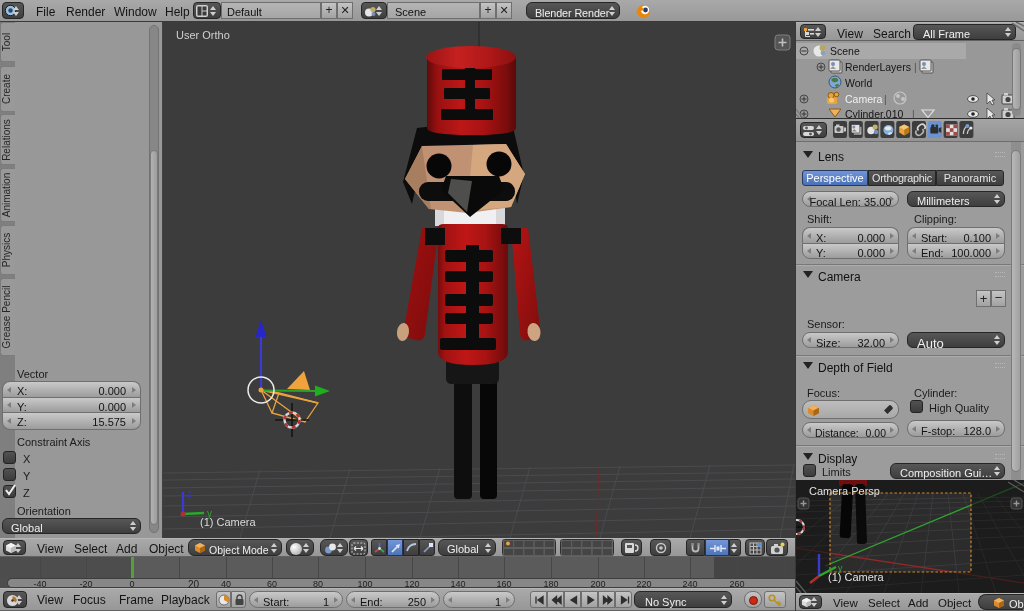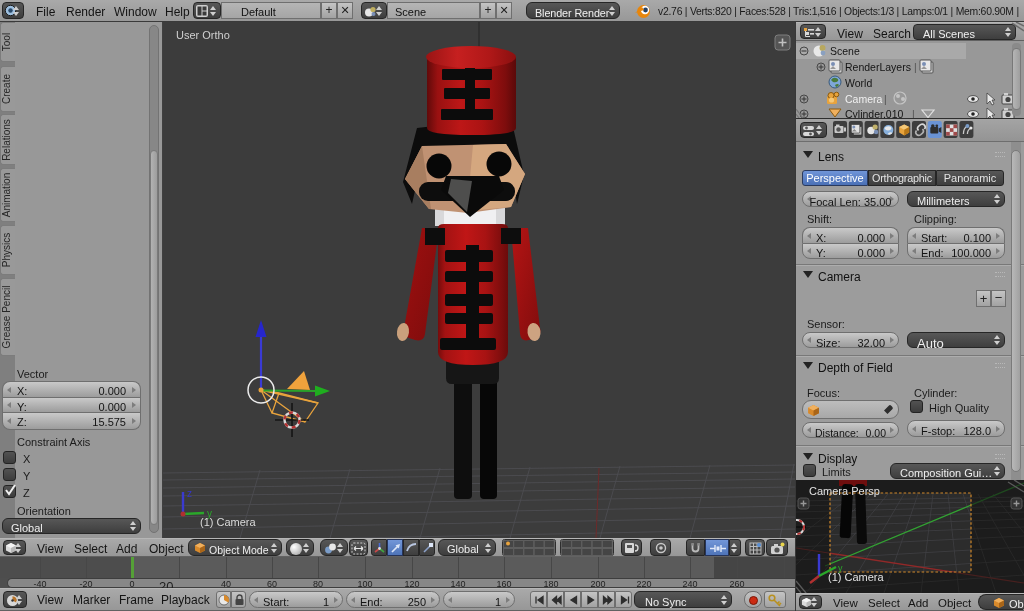--- a/index.html
+++ b/index.html
@@ -38,21 +38,21 @@
 <div class="abs db" style="left:193px;top:2px;width:28px;height:17px">
  <svg width="12" height="12" style="position:absolute;left:2px;top:2px" viewBox="0 0 12 12">
         <rect x="0" y="0" width="12" height="12" rx="2" fill="#cfcfcf"></rect>
         <rect x="1.5" y="1.5" width="4" height="9" fill="#3a3a3a"></rect>
         <rect x="6.5" y="1.5" width="4" height="4" fill="#3a3a3a"></rect>
         <rect x="6.5" y="6.5" width="4" height="4" fill="#3a3a3a"></rect>
       </svg>
  <span class="spin"></span>
     </div>
 <div class="abs lb" style="left:221px;top:2px;width:100px;height:17px;border-radius:0;background:linear-gradient(#b5b5b5,#a5a5a5)">
-      <span style="position:absolute;left:19px;top:3px;font-size:11px;color:#111">Default</span>
+      <span style="position:absolute;left:5px;top:3px;font-size:11px;color:#111">Default</span>
     </div>
 <div class="abs lb" style="left:321px;top:2px;width:16px;height:17px;font-size:12px;text-align:center;line-height:15px;color:#222">+</div>
 <div class="abs lb" style="left:337px;top:2px;width:16px;height:17px;font-size:11px;text-align:center;line-height:15px;color:#222">✕</div>
 <div class="abs db" style="left:361px;top:2px;width:26px;height:17px">
  <svg width="13" height="13" style="position:absolute;left:2px;top:1.5px" viewBox="0 0 13 13">
         <circle cx="5" cy="7.5" r="4" fill="#e6e6e6"></circle>
         <circle cx="9" cy="4.5" r="2.6" fill="#bfae5f"></circle>
         <circle cx="9.5" cy="9" r="2" fill="#7a8fb5"></circle>
       </svg>
  <span class="spin"></span>
@@ -65,21 +65,20 @@
 <div class="abs db ddr" style="left:526px;top:2px;width:94px;height:17px">
       <span style="position:absolute;left:8px;top:3.5px;font-size:10.8px;letter-spacing:-0.1px;color:#f0f0f0">Blender Render</span>
       <span class="spin"></span>
     </div>
 <svg class="abs" style="left:634px;top:3px" width="17" height="16" viewBox="0 0 17 16">
       <circle cx="9.5" cy="8.5" r="6.5" fill="#e8860c"></circle>
       <circle cx="11" cy="7" r="4.2" fill="#fff"></circle>
       <circle cx="11.5" cy="7" r="2.4" fill="#274164"></circle>
       <path d="M1 10 L8 4 L10 7 Z" fill="#e8860c"></path>
     </svg>
-<div class="abs" style="left:658px;top:6px;font-size:10.4px;letter-spacing:-0.25px;color:#1a1a1a;white-space:nowrap">v2.76 | Verts:820 | Faces:528 | Tris:1,516 | Objects:1/3 | Lamps:0/1 | Mem:60.90M |</div>
 
 <div class="abs" style="left:0;top:22px;width:163px;height:516px;background:#989898;border-right:1px solid #404040"></div>
 <div class="abs" style="left:0;top:22px;width:15px;height:516px;background:#7f7f7f"></div>
 <div class="abs" style="left:149px;top:25px;width:10px;height:508px;background:#878787;border:1px solid #737373;border-radius:5px"></div>
 <div class="abs" style="left:150px;top:150px;width:8px;height:375px;background:linear-gradient(90deg,#b2b2b2,#9d9d9d);border-radius:4px;border:1px solid #7a7a7a"></div>
 <div class="abs" style="left:0;top:22px;width:15px;height:40px;background:#999999;border-radius:3px 0 0 3px;border:1px solid #7c7c7c;border-right:none"></div>
 <div class="abs" style="left:-29px;top:36px;width:72px;height:12px;transform:rotate(-90deg);font-size:10px;color:#262626;text-align:center;line-height:12px">Tool</div>
 <div class="abs" style="left:0;top:66px;width:15px;height:46px;background:#999999;border-radius:3px 0 0 3px;border:1px solid #7c7c7c;border-right:none"></div>
 <div class="abs" style="left:-29px;top:83px;width:72px;height:12px;transform:rotate(-90deg);font-size:10px;color:#262626;text-align:center;line-height:12px">Create</div>
 <div class="abs" style="left:0;top:114px;width:15px;height:51px;background:#999999;border-radius:3px 0 0 3px;border:1px solid #7c7c7c;border-right:none"></div>
@@ -430,21 +429,21 @@
 <div class="abs" style="left:644px;top:557px;width:1px;height:21px;background:#474747"></div>
 <div class="abs" style="left:690px;top:557px;width:1px;height:21px;background:#474747"></div>
 <div class="abs" style="left:737px;top:557px;width:1px;height:21px;background:#474747"></div>
 <div class="abs" style="left:784px;top:557px;width:1px;height:21px;background:#474747"></div>
 <div class="abs" style="left:131px;top:557px;width:2.5px;height:21px;background:#55a037"></div>
 <div class="abs" style="left:0;top:578px;width:795px;height:10px;background:#4e4e4e"></div>
 <div class="abs" style="left:7px;top:578px;width:788px;height:10px;background:#878787;border-radius:5px 0 0 5px;border:1px solid #3e3e3e;border-right:none"></div>
 <div class="abs" style="left:20px;top:579px;width:40px;text-align:center;font-size:9px;color:#1f1f1f">-40</div>
 <div class="abs" style="left:66px;top:579px;width:40px;text-align:center;font-size:9px;color:#1f1f1f">-20</div>
 <div class="abs" style="left:112px;top:579px;width:40px;text-align:center;font-size:9px;color:#1f1f1f">0</div>
-<div class="abs" style="left:159px;top:579px;width:40px;text-align:left;font-size:13px;color:#1f1f1f">20</div>
+<div class="abs" style="left:159px;top:579px;width:40px;text-align:right;font-size:10px;color:#1f1f1f">20</div>
 <div class="abs" style="left:206px;top:579px;width:40px;text-align:center;font-size:9px;color:#1f1f1f">40</div>
 <div class="abs" style="left:252px;top:579px;width:40px;text-align:center;font-size:9px;color:#1f1f1f">60</div>
 <div class="abs" style="left:298px;top:579px;width:40px;text-align:center;font-size:9px;color:#1f1f1f">80</div>
 <div class="abs" style="left:345px;top:579px;width:40px;text-align:center;font-size:9px;color:#1f1f1f">100</div>
 <div class="abs" style="left:392px;top:579px;width:40px;text-align:center;font-size:9px;color:#1f1f1f">120</div>
 <div class="abs" style="left:438px;top:579px;width:40px;text-align:center;font-size:9px;color:#1f1f1f">140</div>
 <div class="abs" style="left:484px;top:579px;width:40px;text-align:center;font-size:9px;color:#1f1f1f">160</div>
 <div class="abs" style="left:531px;top:579px;width:40px;text-align:center;font-size:9px;color:#1f1f1f">180</div>
 <div class="abs" style="left:578px;top:579px;width:40px;text-align:center;font-size:9px;color:#1f1f1f">200</div>
 <div class="abs" style="left:624px;top:579px;width:40px;text-align:center;font-size:9px;color:#1f1f1f">220</div>
@@ -454,21 +453,21 @@
 <div class="abs hdr" style="left:0;top:588px;width:795px;height:23px"></div>
 <div class="abs db" style="left:3px;top:591px;width:24px;height:17px">
  <svg width="13" height="13" style="position:absolute;left:1.5px;top:2px" viewBox="0 0 13 13">
         <circle cx="6.5" cy="6.5" r="5.5" fill="#d8d8d8"></circle>
         <path d="M6.5 6.5 L6.5 2.2 A4.3 4.3 0 0 1 10.2 8.6 Z" fill="#b8742a"></path>
         <circle cx="6.5" cy="6.5" r="1.2" fill="#333"></circle>
       </svg>
  <span class="spin"></span>
     </div>
 <div class="menu abs" style="left:37px;top:594px">View</div>
-<div class="menu abs" style="left:73px;top:594px">Marker</div>
+<div class="menu abs" style="left:73px;top:594px">Focus</div>
 <div class="menu abs" style="left:119px;top:594px">Frame</div>
 <div class="menu abs" style="left:161px;top:594px">Playback</div>
 <div class="abs lb" style="left:216px;top:591px;width:15px;height:17px;border-radius:3px 0 0 3px">
  <svg width="12" height="12" style="position:absolute;left:1px;top:2px" viewBox="0 0 12 12">
         <circle cx="6" cy="6" r="5" fill="#e8e8e8" stroke="#555" stroke-width="0.8"></circle>
         <path d="M6 6 L6 1 A5 5 0 0 1 10.3 8.5 Z" fill="#d98a2b"></path>
       </svg>
     </div>
 <div class="abs lb" style="left:231px;top:591px;width:15px;height:17px;border-radius:0 3px 3px 0">
  <svg width="11" height="12" style="position:absolute;left:2px;top:2px" viewBox="0 0 11 12">
@@ -558,21 +557,21 @@
         <rect x="5" y="2" width="6" height="1.6" fill="#d8d8d8"></rect>
         <rect x="3" y="5" width="3" height="3" fill="#d8d8d8"></rect>
         <rect x="7" y="6" width="4" height="1.6" fill="#d8d8d8"></rect>
         <path d="M2.5 4 L2.5 9.5 L7 9.5" stroke="#d8d8d8" stroke-width="1" fill="none"></path>
       </svg>
  <span class="spin"></span>
     </div>
 <div class="menu abs" style="left:837px;top:28px">View</div>
 <div class="menu abs" style="left:873px;top:28px">Search</div>
 <div class="abs db" style="left:913px;top:24px;width:103px;height:16px;border-radius:4px">
-      <span style="position:absolute;left:9px;top:3px;font-size:11px;color:#efefef">All Scenes</span>
+      <span style="position:absolute;left:9px;top:3px;font-size:11px;color:#efefef">All Frame</span>
       <span class="spin"></span>
     </div>
 
 <div class="abs" style="left:796px;top:41px;width:228px;height:77px;background:#989898"></div>
 <div class="abs" style="left:796px;top:43px;width:170px;height:16px;background:#a9a9a9"></div>
 <svg class="abs" style="left:796px;top:41px" width="228" height="77" viewBox="0 0 228 77">
 
 <g font-family="Liberation Sans" font-size="10.5">
 <circle cx="8" cy="10" r="4" fill="none" stroke="#464646" stroke-width="1"></circle>
         <line x1="5.5" y1="10" x2="10.5" y2="10" stroke="#3c3c3c" stroke-width="1.1"></line>

